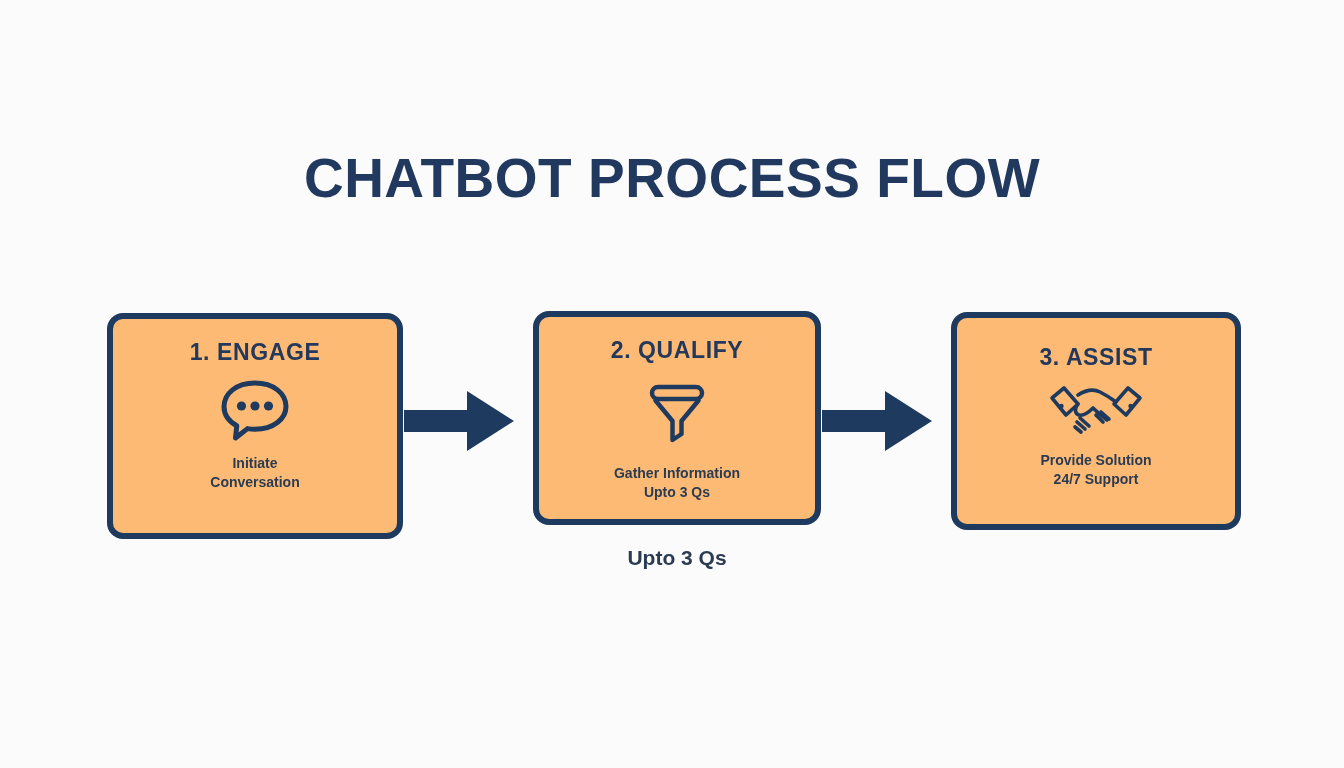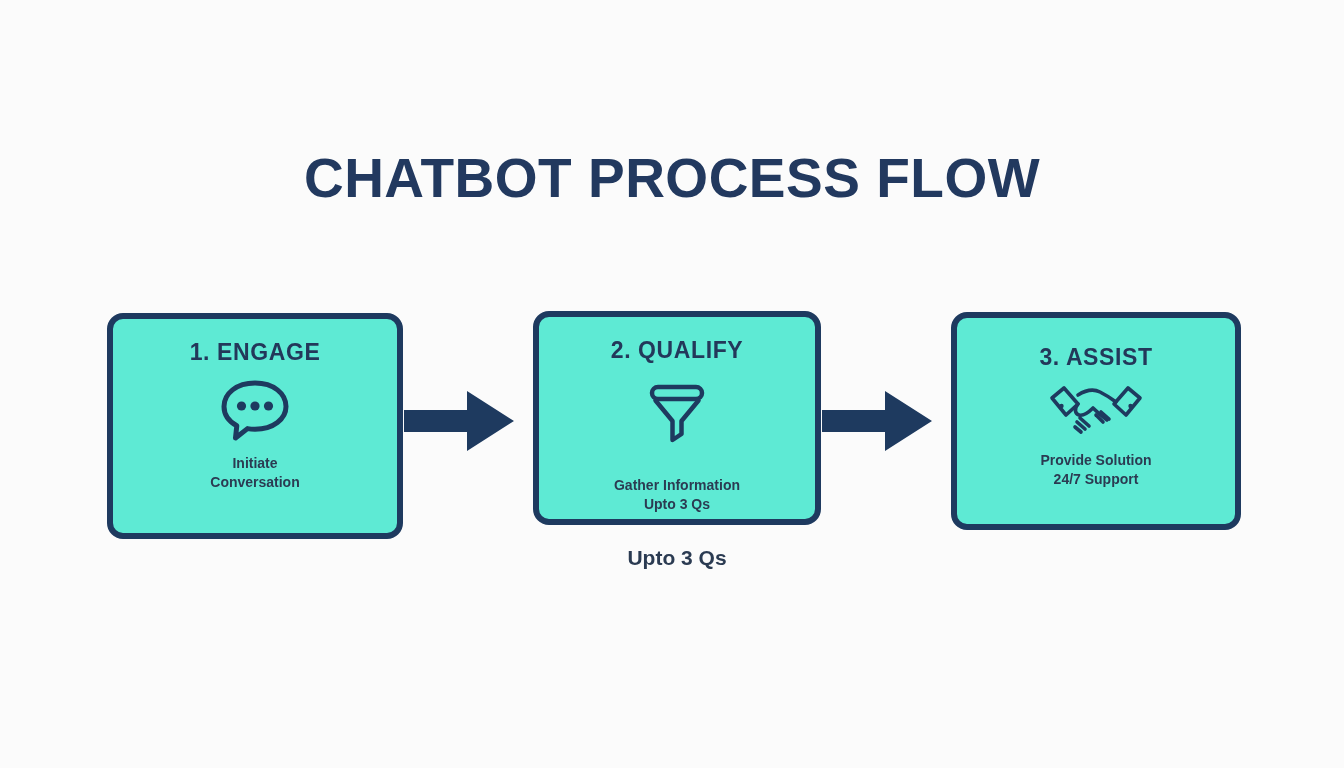--- a/index.html
+++ b/index.html
@@ -35,21 +35,21 @@
     letter-spacing: 0.5px;
     color: #22395f;
     line-height: 1.1;
     white-space: nowrap;
   }
 
   
   .step-box {
     position: absolute;
     box-sizing: border-box;
-    background: #5eead4;
+    background: #fdba74;
     border: 6px solid #1e3a5f;
     border-radius: 16px;
     display: flex;
     flex-direction: column;
     align-items: center;
     overflow: hidden;
   }
   .step-box.b1 { left: 107px; top: 313px; width: 296px; height: 226px; }
   .step-box.b2 { left: 533px; top: 311px; width: 288px; height: 214px; gap: 7px; }
   .step-box.b3 { left: 951px; top: 312px; width: 290px; height: 218px; }
@@ -77,21 +77,21 @@
 
   .step-lines {
     text-align: center;
     color: #2b3b52;
     font-size: 14px;
     font-weight: bold;
     line-height: 1.38;
     white-space: nowrap;
   }
   .b1 .step-lines { margin-top: 10px; }
-  .b2 .step-lines { margin-top: 24px; }
+  .b2 .step-lines { margin-top: 12px; }
   .b3 .step-lines { margin-top: 12px; }
 
   
   .arrow {
     position: absolute;
     top: 383px;
     width: 112px;
     height: 76px;
   }
   .arrow.a1 { left: 404px; }

